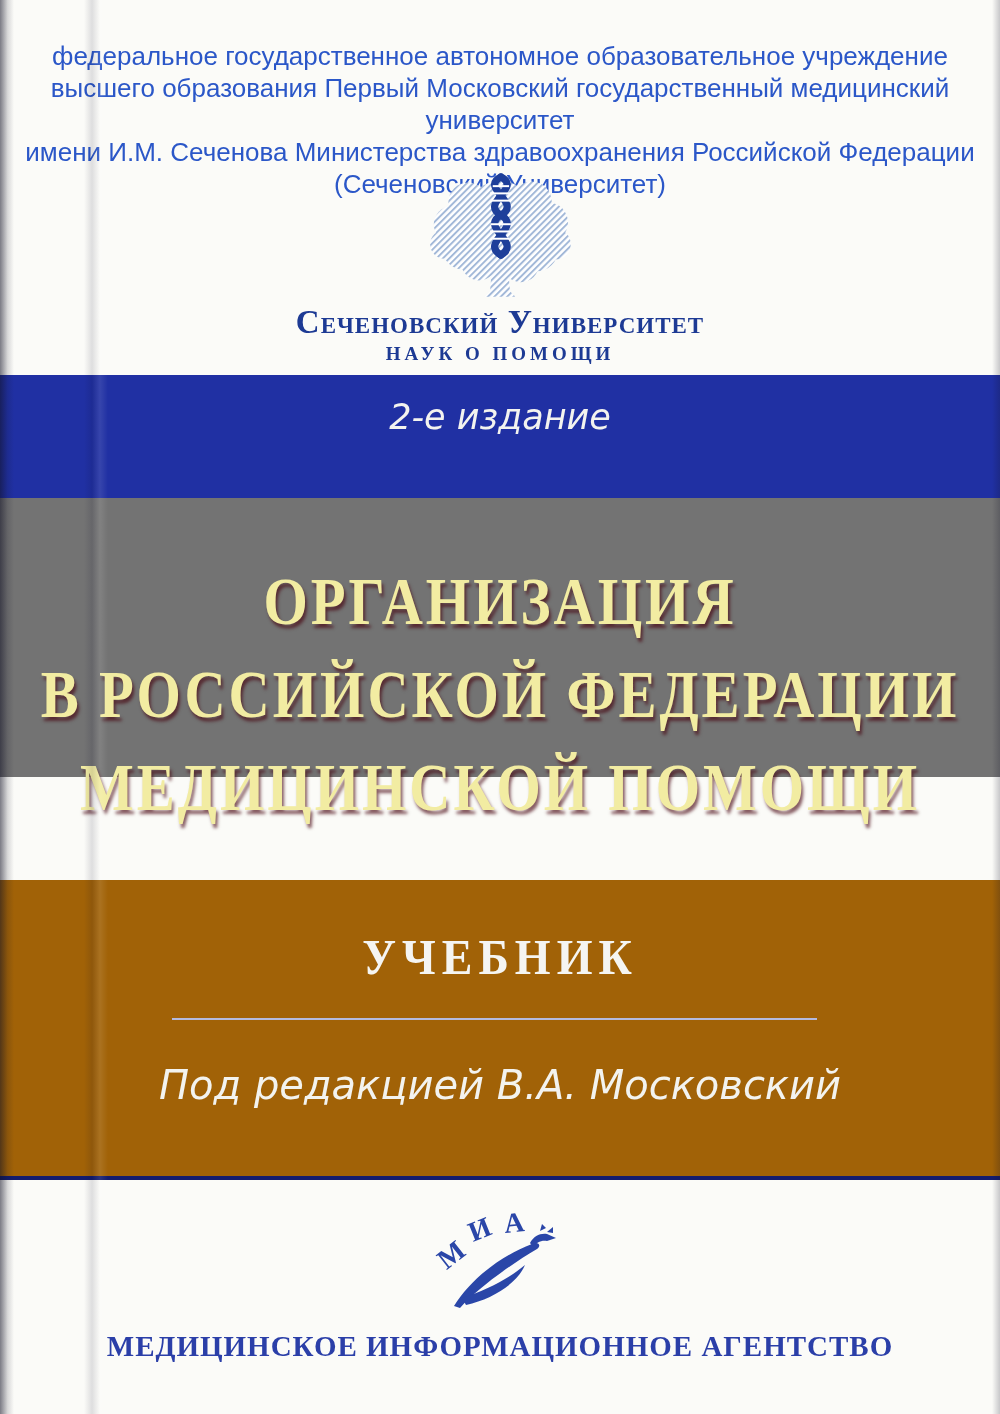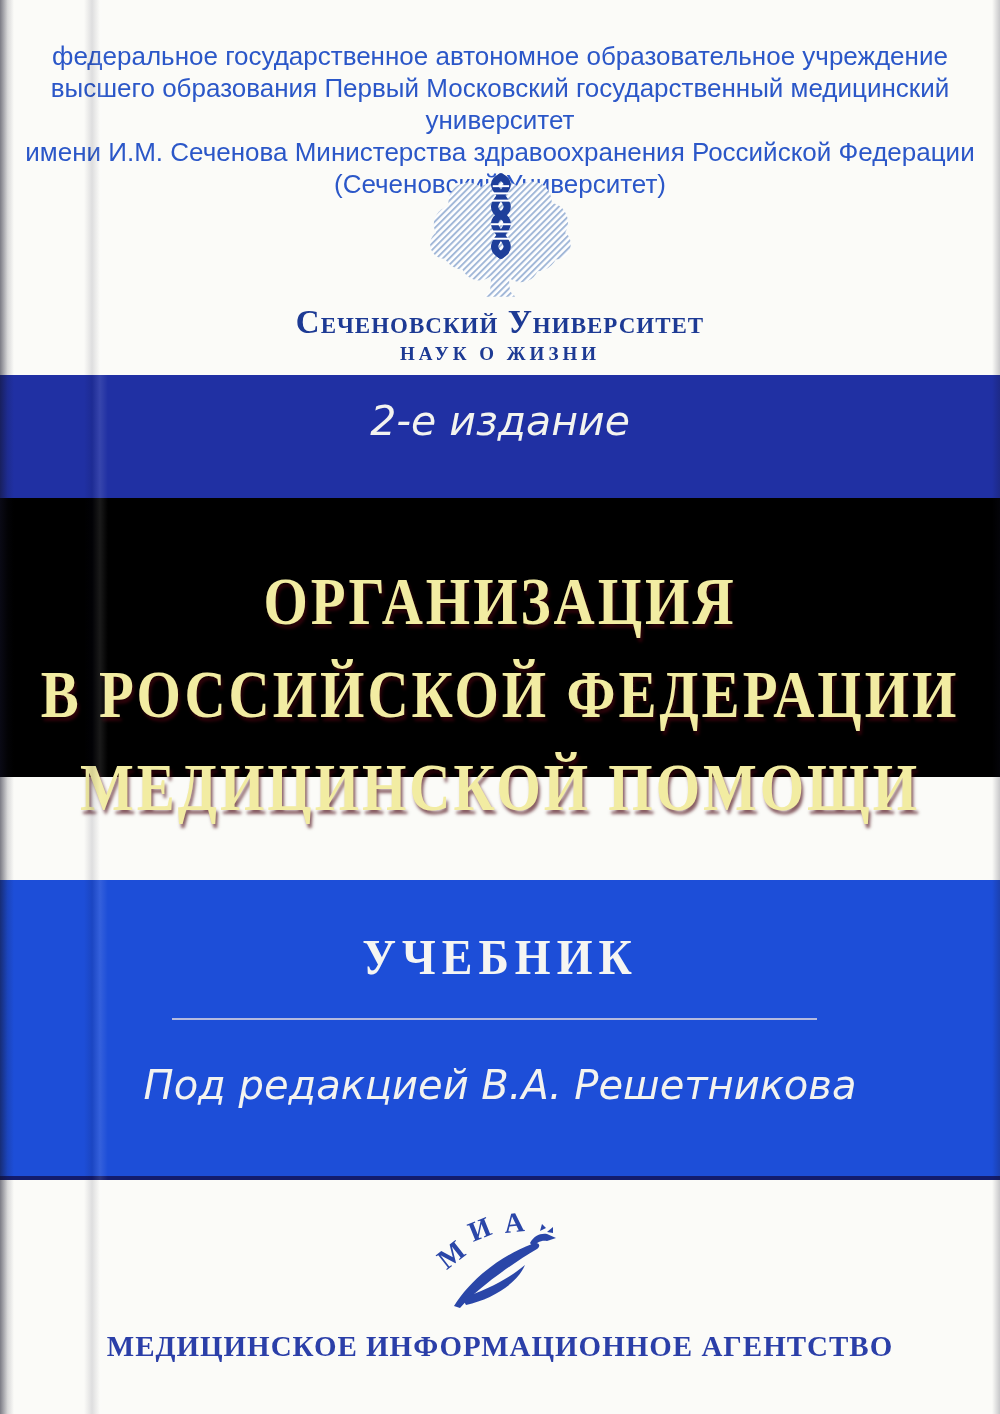--- a/index.html
+++ b/index.html
@@ -45,35 +45,35 @@
     font-family: "Liberation Serif", serif;
     font-size: 19px;
     letter-spacing: 4px;
     color: #1d3a94;
     font-weight: 600;
   }
 
   
   .band { position: absolute; left: 0; right: 0; }
   .band-edition { top: 375px; height: 123px; background: #2030a3; }
-  .band-title   { top: 498px; height: 279px; background: #000000; }
-  .band-subtitle{ top: 880px; height: 300px; background: #1d4ed8; }
+  .band-title   { top: 498px; height: 279px; background: #737373; }
+  .band-subtitle{ top: 880px; height: 300px; background: #a16207; }
   .band-subtitle::after {
     content: "";
     position: absolute; left: 0; right: 0; bottom: 0; height: 4px;
     background: #131c6e;
   }
 
   .edition-label {
     position: absolute; left: 0; right: 0; top: 22px;
     text-align: center;
     color: #f3f3ef;
     font-family: "DejaVu Sans", sans-serif;
     font-style: italic;
-    font-size: 41px;
+    font-size: 35px;
   }
 
   .title-lines { padding-top: 56px; text-align: center; }
   .title-line { height: 93px; line-height: 93px; }
   .title-line span {
     display: inline-block;
     transform: scale(1, 1.2);
     font-family: "Liberation Serif", serif;
     font-weight: 700;
     font-size: 57px;
@@ -184,41 +184,41 @@
       <g stroke="#ffffff" stroke-width="2.2">
         <line x1="77" y1="20" x2="95" y2="20"></line>
         <line x1="74" y1="28" x2="98" y2="28"></line>
         <line x1="75" y1="36" x2="97" y2="36"></line>
         <line x1="75" y1="62" x2="97" y2="62"></line>
         <line x1="74" y1="70" x2="98" y2="70"></line>
         <line x1="77" y1="78" x2="95" y2="78"></line>
       </g>
     </svg>
     <div class="uni-name">Сеченовский Университет</div>
-    <div class="uni-tagline">НАУК О ЖИЗНИ</div>
+    <div class="uni-tagline">НАУК О ПОМОЩИ</div>
   </div>
 
   <section class="band band-edition">
     <div class="edition-label">2-е издание</div>
   </section>
 
   <section class="band band-title">
     <div class="title-lines">
       <div class="title-line"><span>ОРГАНИЗАЦИЯ</span></div>
       <div class="title-line"><span>В РОССИЙСКОЙ ФЕДЕРАЦИИ</span></div>
       <div class="title-line"><span>МЕДИЦИНСКОЙ ПОМОЩИ</span></div>
     </div>
   </section>
 
   <section class="band band-subtitle">
     <div class="book-type">
       <span>УЧЕБНИК</span>
     </div>
     <div class="subtitle-divider"></div>
-    <div class="editor-line">Под редакцией В.А. Решетникова</div>
+    <div class="editor-line">Под редакцией В.А. Московский</div>
   </section>
 
   <footer class="publisher-footer">
     <svg width="140" height="120" viewBox="0 0 140 120">
       <g fill="#2a46a8" font-family="Liberation Serif, serif" font-weight="700" font-size="28" text-anchor="middle">
         <text transform="translate(27,52) rotate(-38)">М</text>
         <text transform="translate(53,28) rotate(-22)">И</text>
         <text transform="translate(85,22) rotate(-6)">А</text>
       </g>
       <g fill="#2a46a8">

